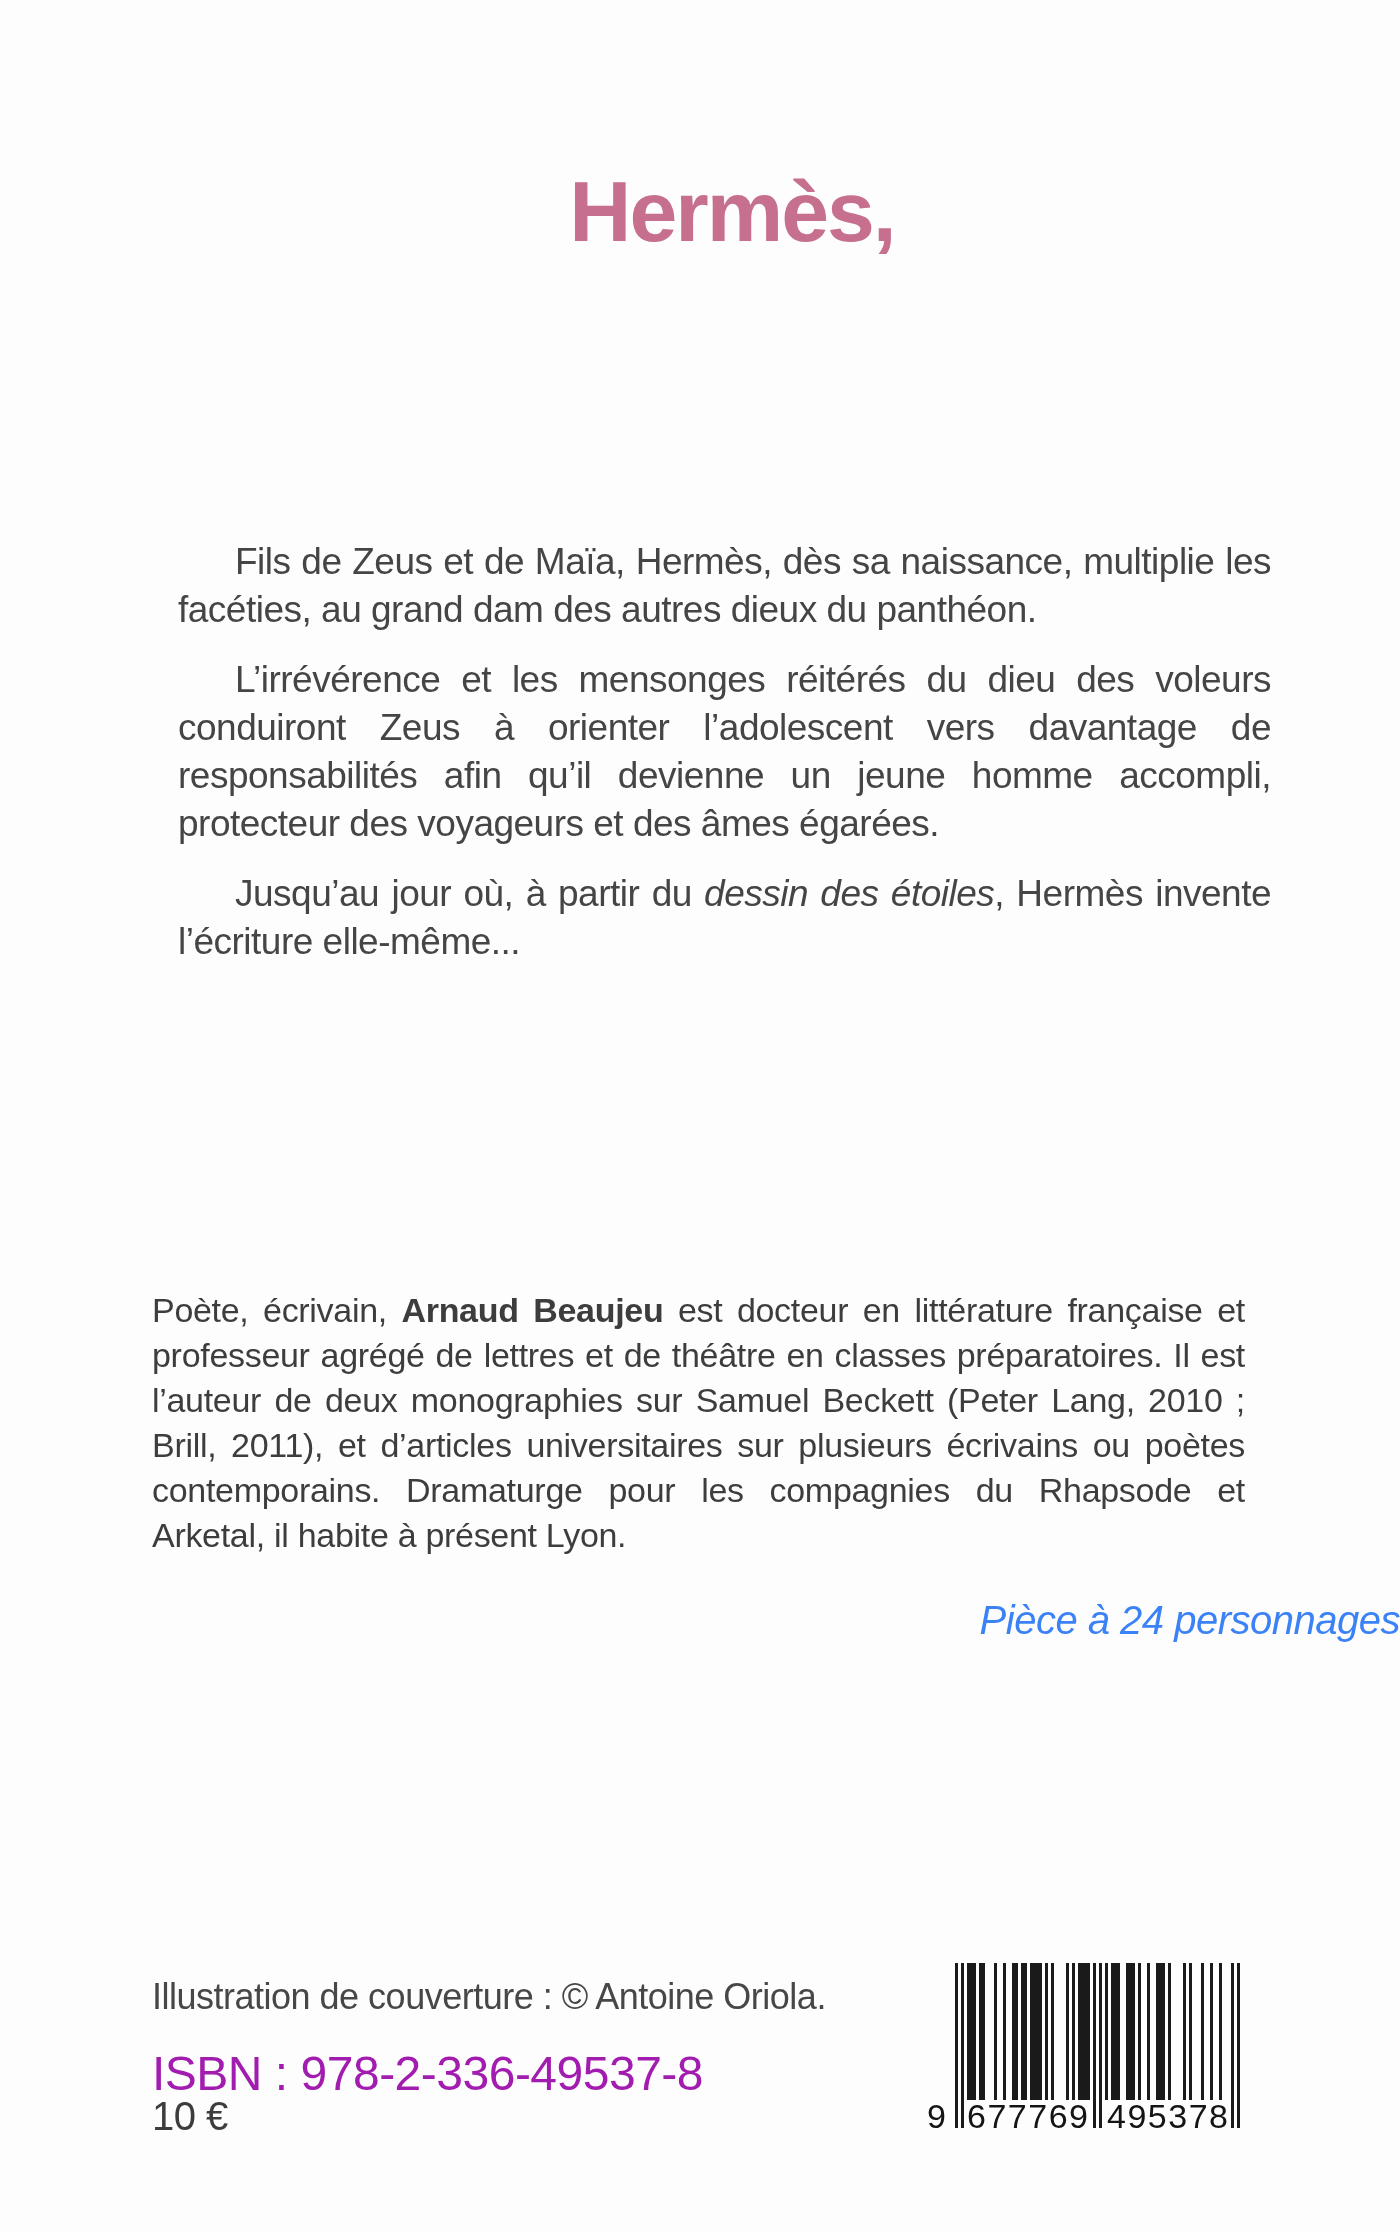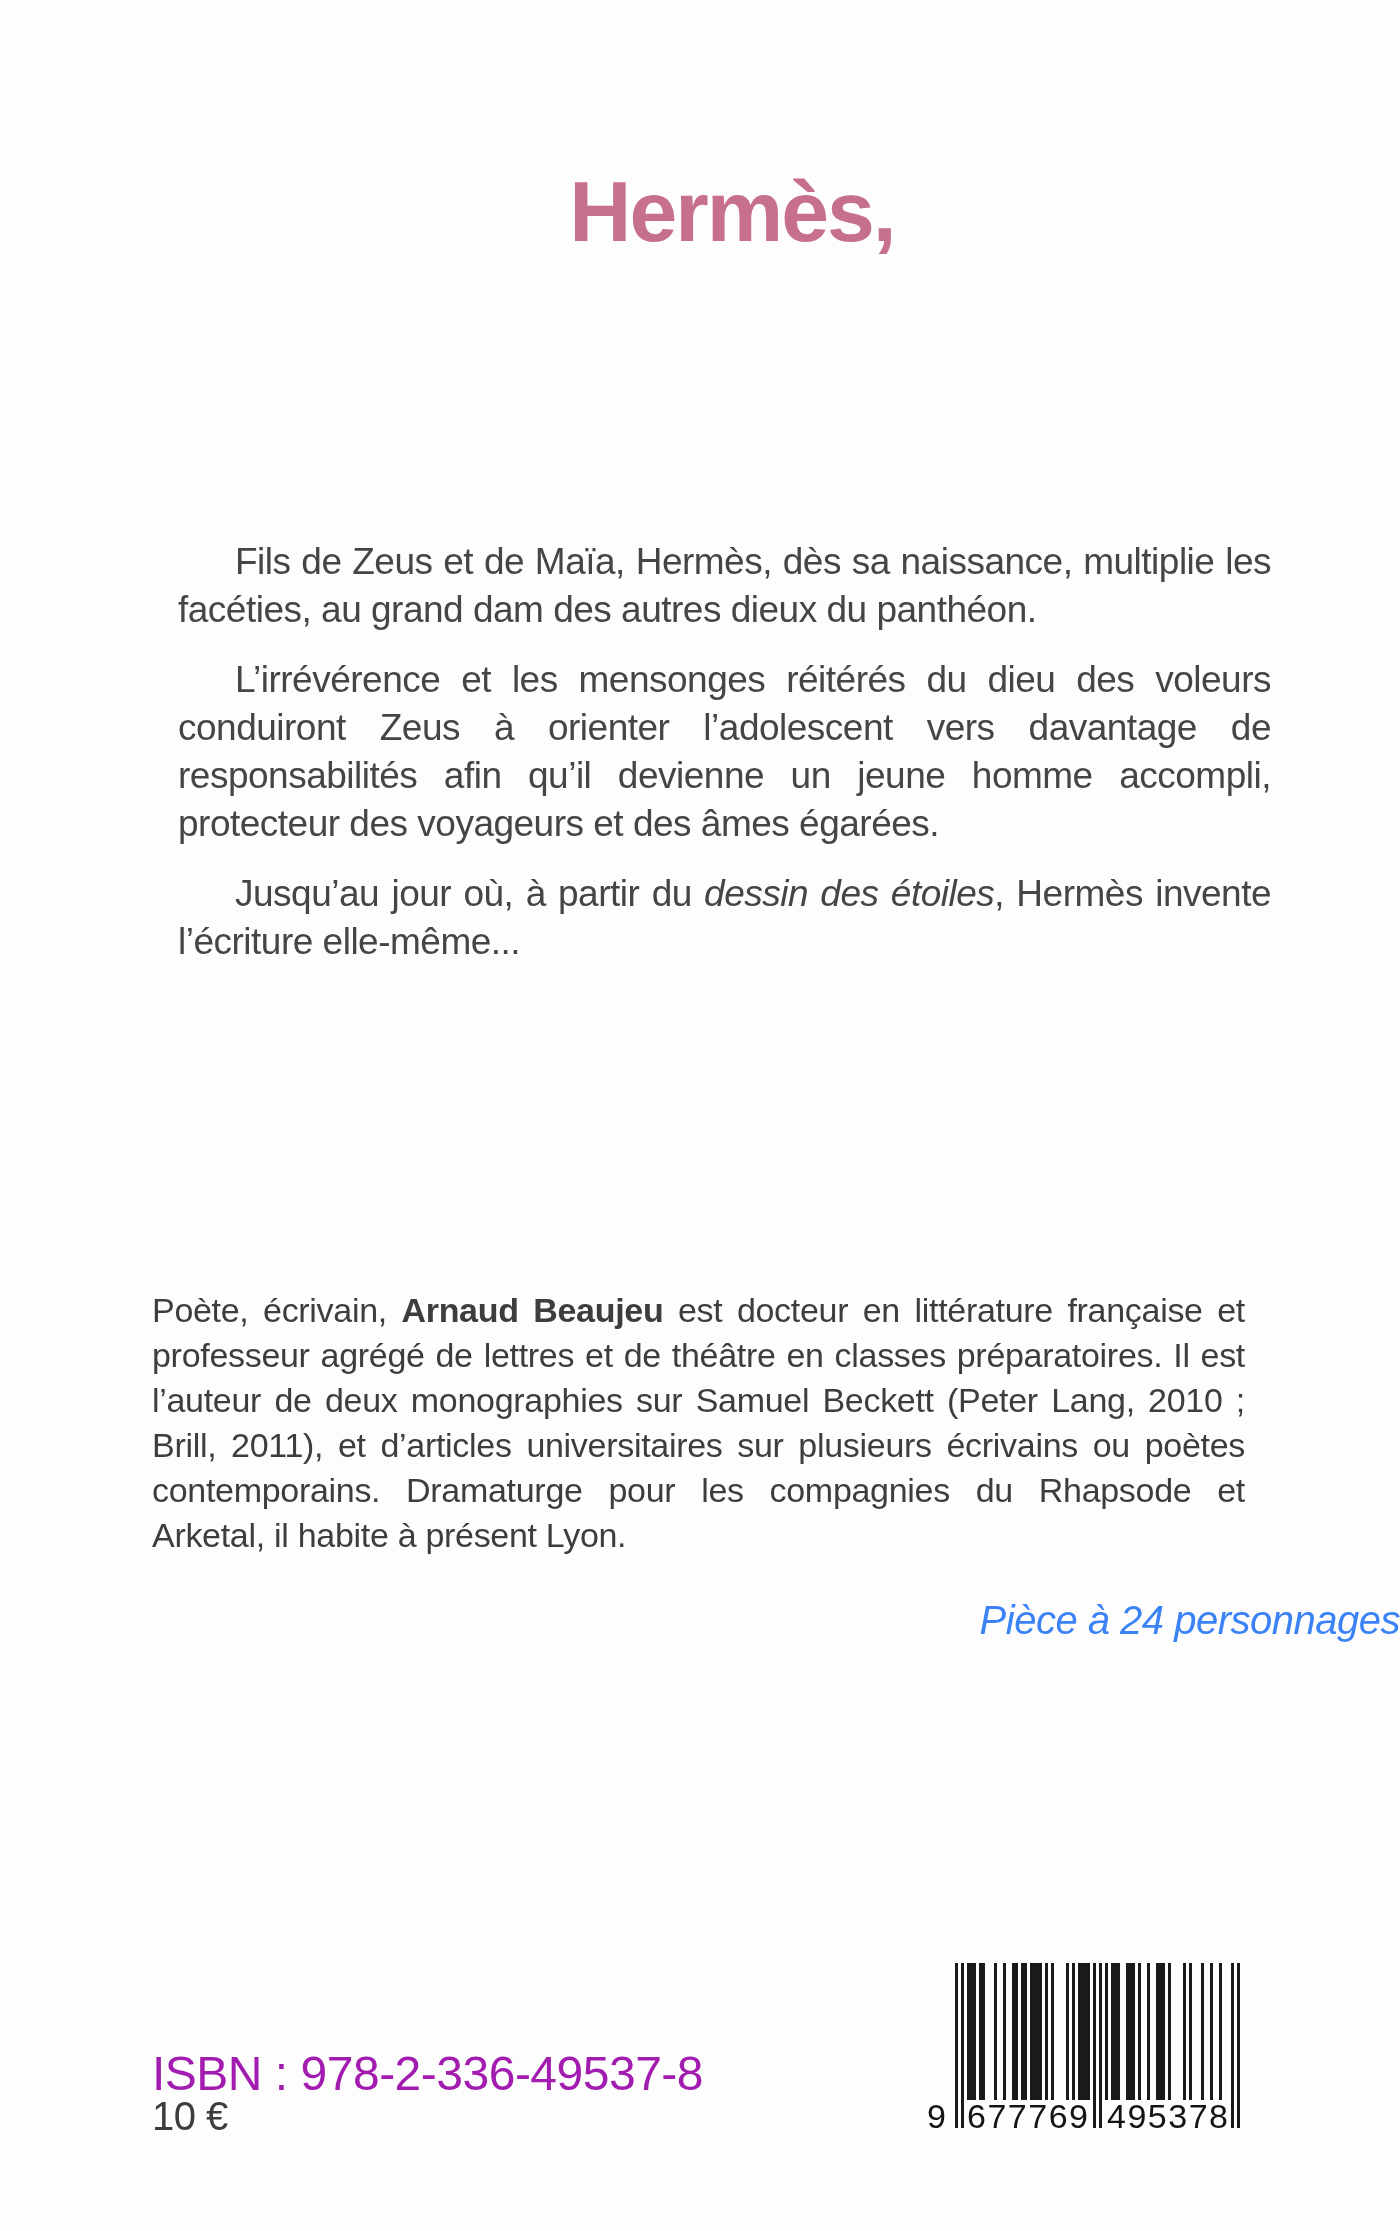--- a/index.html
+++ b/index.html
@@ -82,20 +82,21 @@
   <div class="synopsis">
     <p>Fils de Zeus et de Maïa, Hermès, dès sa naissance, multiplie les facéties, au grand dam des autres dieux du panthéon.</p>
     <p>L’irrévérence et les mensonges réitérés du dieu des voleurs conduiront Zeus à orienter l’adolescent vers davantage de responsabilités afin qu’il devienne un jeune homme accompli, protecteur des voyageurs et des âmes égarées.</p>
     <p><span>Jusqu’au jour où, à partir du </span><em>dessin des étoiles</em><span>, Hermès invente l’écriture elle-même...</span></p>
   </div>
 
   <div class="bio"><span>Poète, écrivain, </span><strong>Arnaud Beaujeu</strong><span> est docteur en littérature française et professeur agrégé de lettres et de théâtre en classes préparatoires. Il est l’auteur de deux monographies sur Samuel Beckett (Peter Lang, 2010 ; Brill, 2011), et d’articles universitaires sur plusieurs écrivains ou poètes contemporains. Dramaturge pour les compagnies du Rhapsode et Arketal, il habite à présent Lyon.</span></div>
 
   <div class="cast-note">Pièce à 24 personnages</div>
 
+  <div class="credit">Illustration de couverture : © Antoine Oriola.</div>
   <div class="isbn">ISBN : 978-2-336-49537-8</div>
   <div class="price">10 €</div>
 
   <div class="barcode">
     <svg id="bc-svg" width="285" height="167" viewBox="0 0 285 167">
         <rect x="0" y="0" width="3" height="165" fill="#1a1a1a"></rect>
         <rect x="6" y="0" width="3" height="165" fill="#1a1a1a"></rect>
         <rect x="12" y="0" width="3" height="137" fill="#1a1a1a"></rect>
         <rect x="15" y="0" width="3" height="137" fill="#1a1a1a"></rect>
         <rect x="18" y="0" width="3" height="137" fill="#1a1a1a"></rect>

